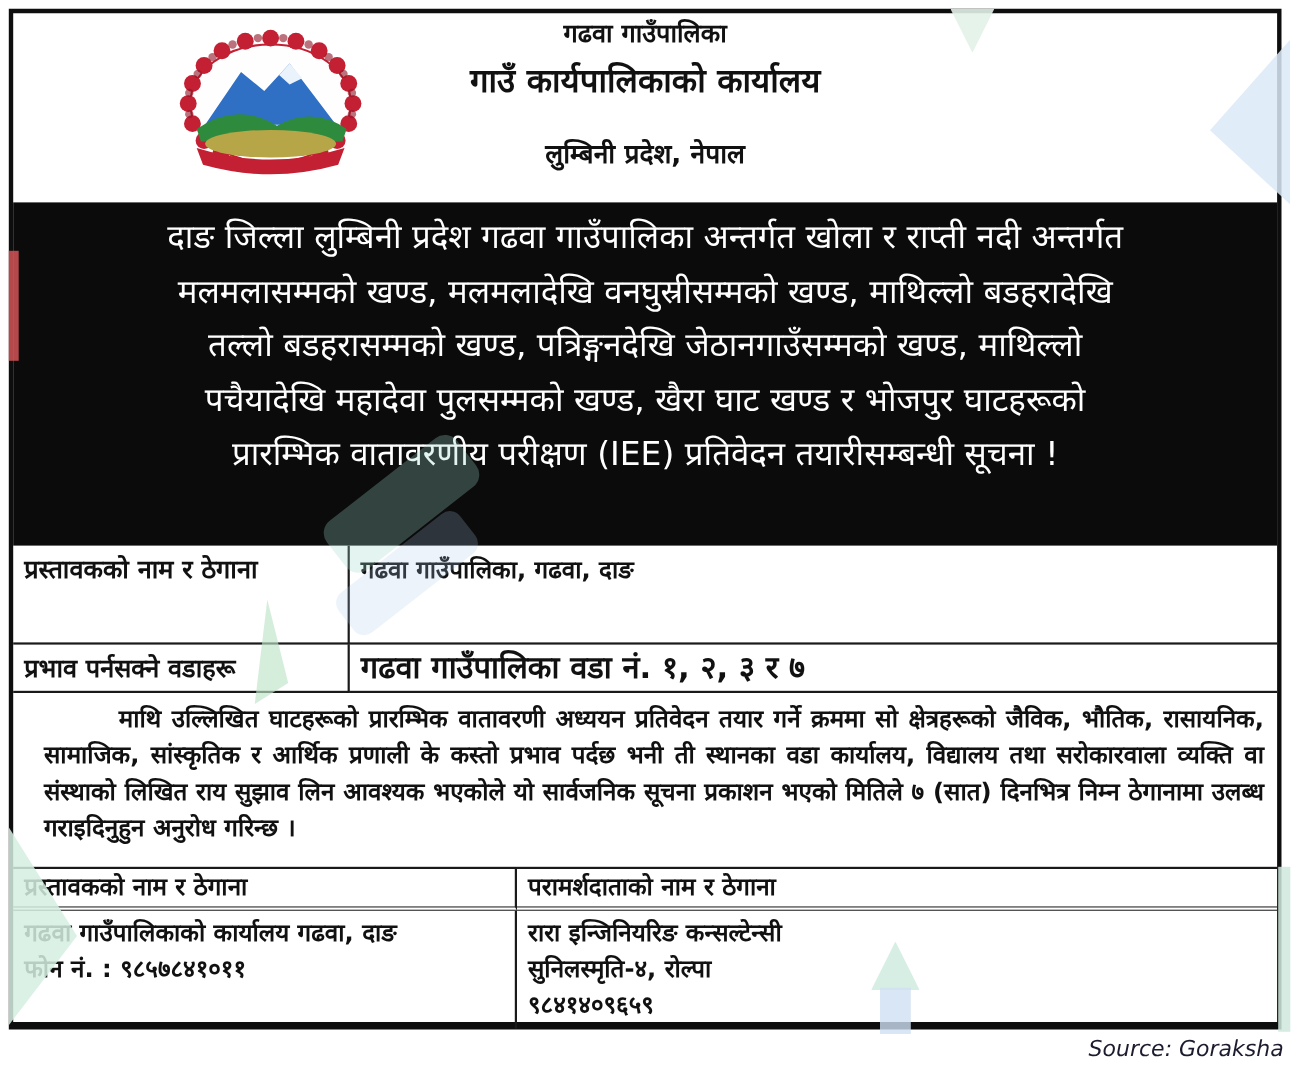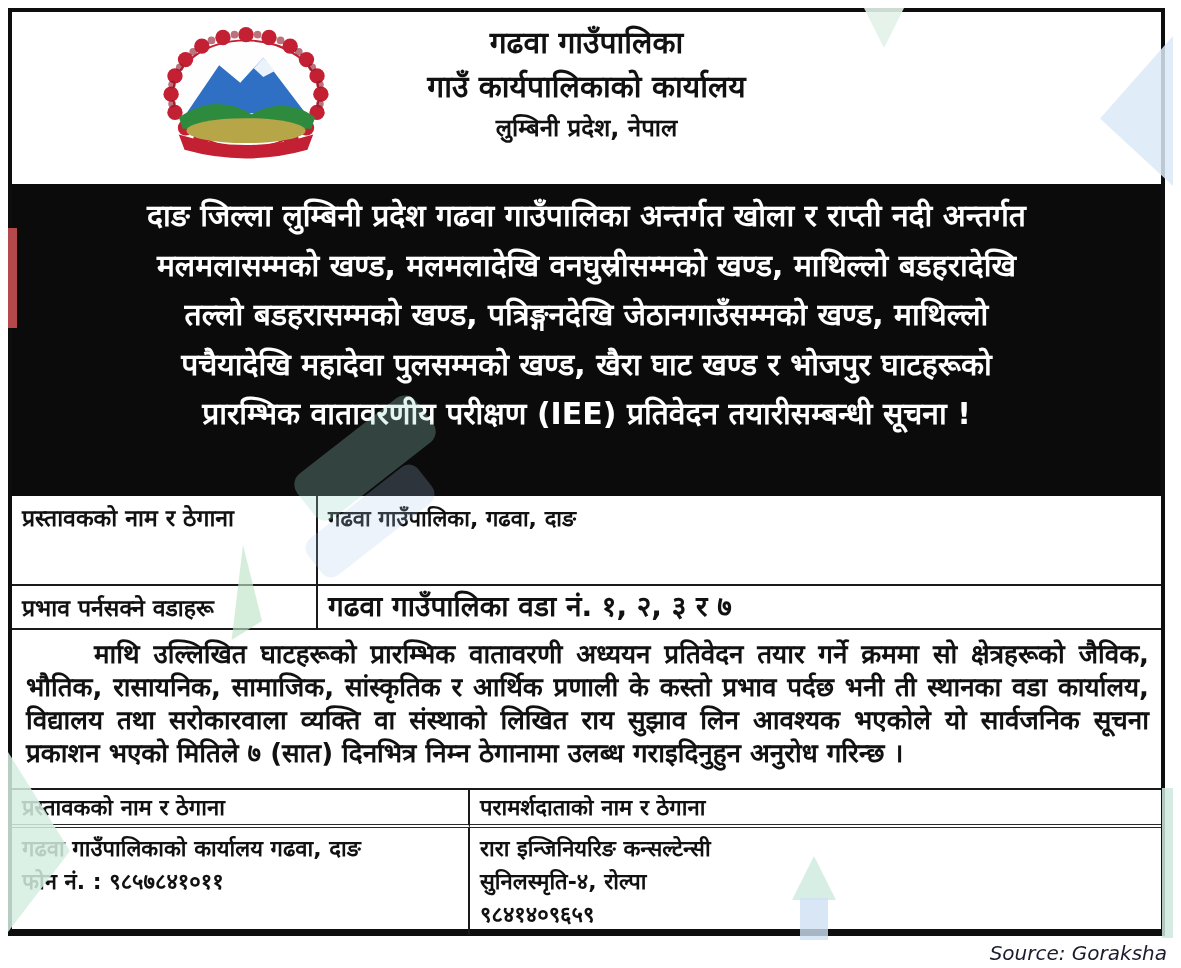--- a/index.html
+++ b/index.html
@@ -6,41 +6,41 @@
   html,body { background:#ffffff; }
   body { font-family:"DejaVu Sans", sans-serif; color:#111; }
   .page { position:relative; width:1181px; height:968px; background:#ffffff; overflow:hidden; }
 
   .frame { position:absolute; left:8px; top:8px; width:1157px; height:928px;
            border:4px solid #0e0e0e; border-bottom-width:7px; background:#fff; }
 
   
   .header { position:absolute; top:0; left:0; right:0; height:172px; text-align:center; }
   .emblem { position:absolute; left:138px; top:8px; width:192px; height:156px; }
-  .h-line1 { padding-top:12px; font-size:30px; font-weight:bold; line-height:38px; }
+  .h-line1 { font-size:23px; font-weight:bold; line-height:38px; }
   .h-line2 { font-size:30px; font-weight:bold; line-height:50px; }
   .h-line3 { font-size:24px; font-weight:bold; line-height:32px; margin-top:2px; }
-  .h-line4 { font-size:24px; font-weight:bold; line-height:32px; }
+  .h-line4 { font-size:24px; font-weight:bold; line-height:32px;margin-top:24px; }
 
   
   .banner { position:absolute; top:172px; left:0; right:0; height:312px;
             background:#0b0b0b; color:#fff; text-align:center; padding-top:7px; overflow:hidden; }
-  .banner div { font-size:30px; font-weight:bold; line-height:49.5px; white-space:nowrap; }
+  .banner div { font-size:30px; font-weight:normal; line-height:49.5px; white-space:nowrap; }
 
   
   .table1 { position:absolute; top:484px; left:0; right:0; height:134px;
             display:grid; grid-template-columns:306px 1fr; grid-template-rows:90px 44px; }
   .table1 > div { border-bottom:2px solid #1a1a1a; padding:6px 10px; font-weight:bold; }
   .t1-label { border-right:2px solid #1a1a1a; font-size:23px; line-height:32px; }
   .t1-value { font-size:22px; line-height:34px; }
   .t1-ward-value { padding-left:92px; font-size:28px; line-height:30px; }
 
   
   .paragraph { position:absolute; top:618px; left:0; right:0; height:158px;
-               padding:8px 12px 0 14px; font-size:26px; font-weight:bold;
+               padding:8px 12px 0 28px; font-size:22px; font-weight:bold;
                line-height:33px; text-align:justify; text-indent:68px; }
 
   
   .table2 { position:absolute; top:776px; left:0; right:0; height:141px;
             display:grid; grid-template-columns:458px 1fr; grid-template-rows:38px 1fr;
             border-top:2px solid #1a1a1a; }
   .table2 > div { padding:4px 10px; font-weight:bold; }
   .t2-h { font-size:22px; line-height:28px; border-bottom:4px double #2a2a2a; }
   .t2-hl, .t2-bl { border-right:2px solid #1a1a1a; }
   .t2-body { font-size:22px; line-height:33px; padding-top:8px; }

